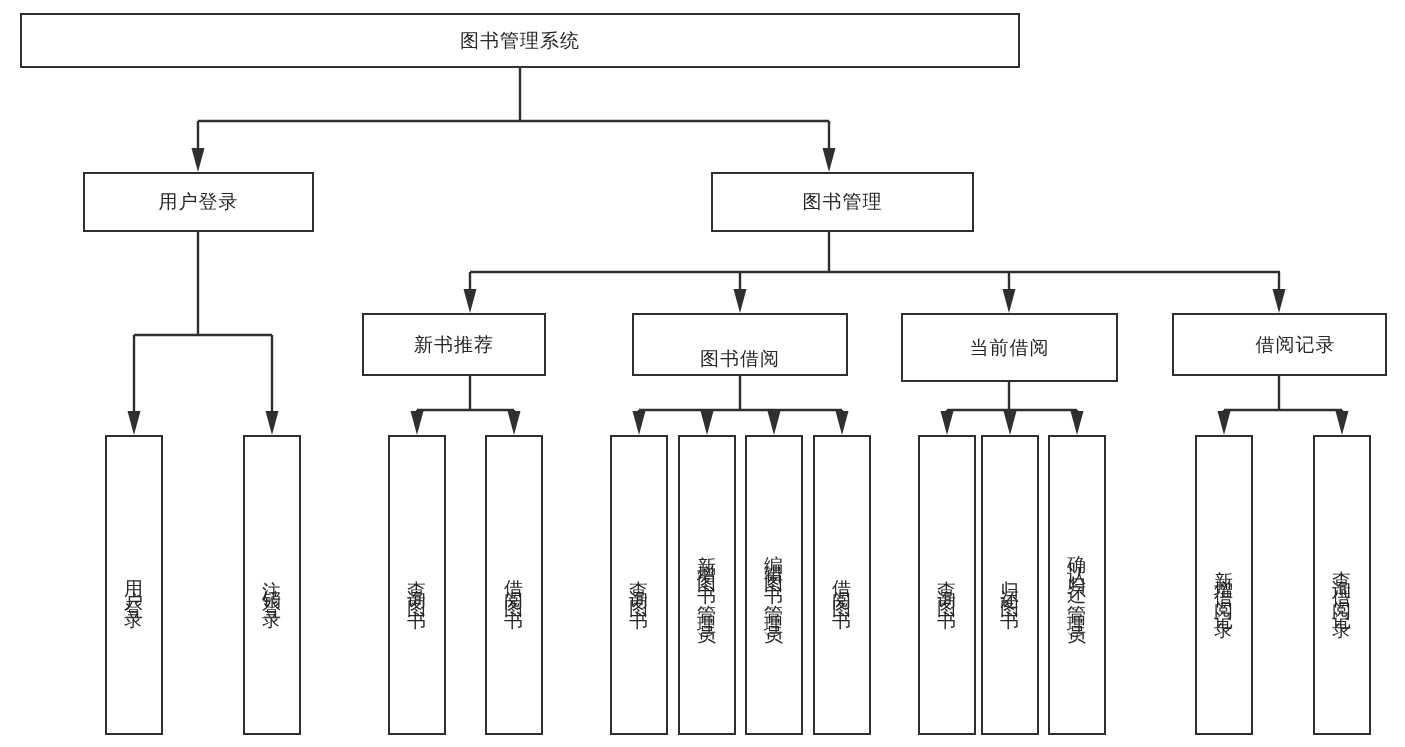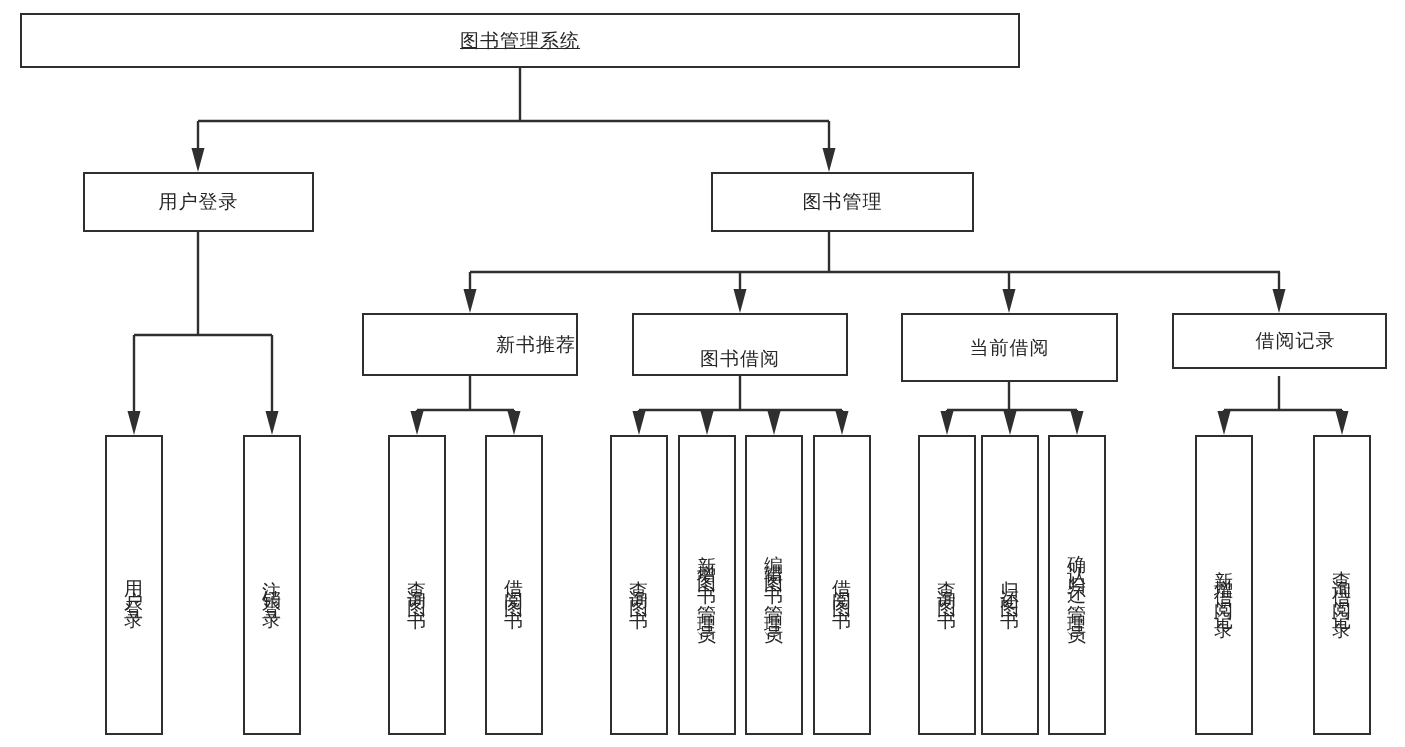--- a/index.html
+++ b/index.html
@@ -110,38 +110,38 @@
       <polygon points="1010,435 1003.5,411 1016.5,411" fill="#2f2f2f"></polygon>
       <line x1="1077" y1="410" x2="1077" y2="423" stroke="#2f2f2f" stroke-width="2.4"></line>
       <polygon points="1077,435 1070.5,411 1083.5,411" fill="#2f2f2f"></polygon>
       <line x1="1224" y1="410" x2="1224" y2="423" stroke="#2f2f2f" stroke-width="2.4"></line>
       <polygon points="1224,435 1217.5,411 1230.5,411" fill="#2f2f2f"></polygon>
       <line x1="1342" y1="410" x2="1342" y2="423" stroke="#2f2f2f" stroke-width="2.4"></line>
       <polygon points="1342,435 1335.5,411 1348.5,411" fill="#2f2f2f"></polygon>
     </svg>
   <div id="nodes">
       <div class="node h" style="left: 20px; top: 13px; width: 1000px; height: 55px; border-color: rgb(47, 47, 47);">
-        <span class="node-label" style="color: rgb(38, 38, 38); text-decoration: underline;">图书管理系统</span>
+        <span class="node-label" style="color: rgb(38, 38, 38);">图书管理系统</span>
       </div>
       <div class="node h" style="left: 83px; top: 172px; width: 231px; height: 60px; border-color: rgb(47, 47, 47);">
         <span class="node-label" style="color: rgb(38, 38, 38);">用户登录</span>
       </div>
       <div class="node h" style="left: 711px; top: 172px; width: 263px; height: 60px; border-color: rgb(47, 47, 47);">
         <span class="node-label" style="color: rgb(38, 38, 38);">图书管理</span>
       </div>
-      <div class="node h" style="left: 362px; top: 313px; width: 216px; height: 63px; border-color: rgb(47, 47, 47); justify-content: flex-end;">
+      <div class="node h" style="left: 362px; top: 313px; width: 184px; height: 63px; border-color: rgb(47, 47, 47);">
         <span class="node-label" style="color: rgb(38, 38, 38);">新书推荐</span>
       </div>
       <div class="node h" style="left: 632px; top: 313px; width: 216px; height: 63px; border-color: rgb(47, 47, 47);">
         <span class="node-label" style="color: rgb(38, 38, 38); margin-top: 28px;">图书借阅</span>
       </div>
       <div class="node h" style="left: 901px; top: 313px; width: 217px; height: 69px; border-color: rgb(47, 47, 47);">
         <span class="node-label" style="color: rgb(38, 38, 38);">当前借阅</span>
       </div>
-      <div class="node h" style="left: 1172px; top: 313px; width: 215px; height: 56px; border-color: rgb(47, 47, 47); padding-left: 32px;">
+      <div class="node h" style="left: 1172px; top: 313px; width: 215px; height: 63px; border-color: rgb(47, 47, 47); padding-left: 32px;">
         <span class="node-label" style="color: rgb(38, 38, 38);">借阅记录</span>
       </div>
       <div class="node v" style="left: 105px; top: 435px; width: 58px; height: 300px; border-color: rgb(47, 47, 47);">
         <span class="node-label" style="color: rgb(38, 38, 38);">用户登录</span>
       </div>
       <div class="node v" style="left: 243px; top: 435px; width: 58px; height: 300px; border-color: rgb(47, 47, 47);">
         <span class="node-label" style="color: rgb(38, 38, 38);">注销登录</span>
       </div>
       <div class="node v" style="left: 388px; top: 435px; width: 58px; height: 300px; border-color: rgb(47, 47, 47);">
         <span class="node-label" style="color: rgb(38, 38, 38);">查询图书</span>

